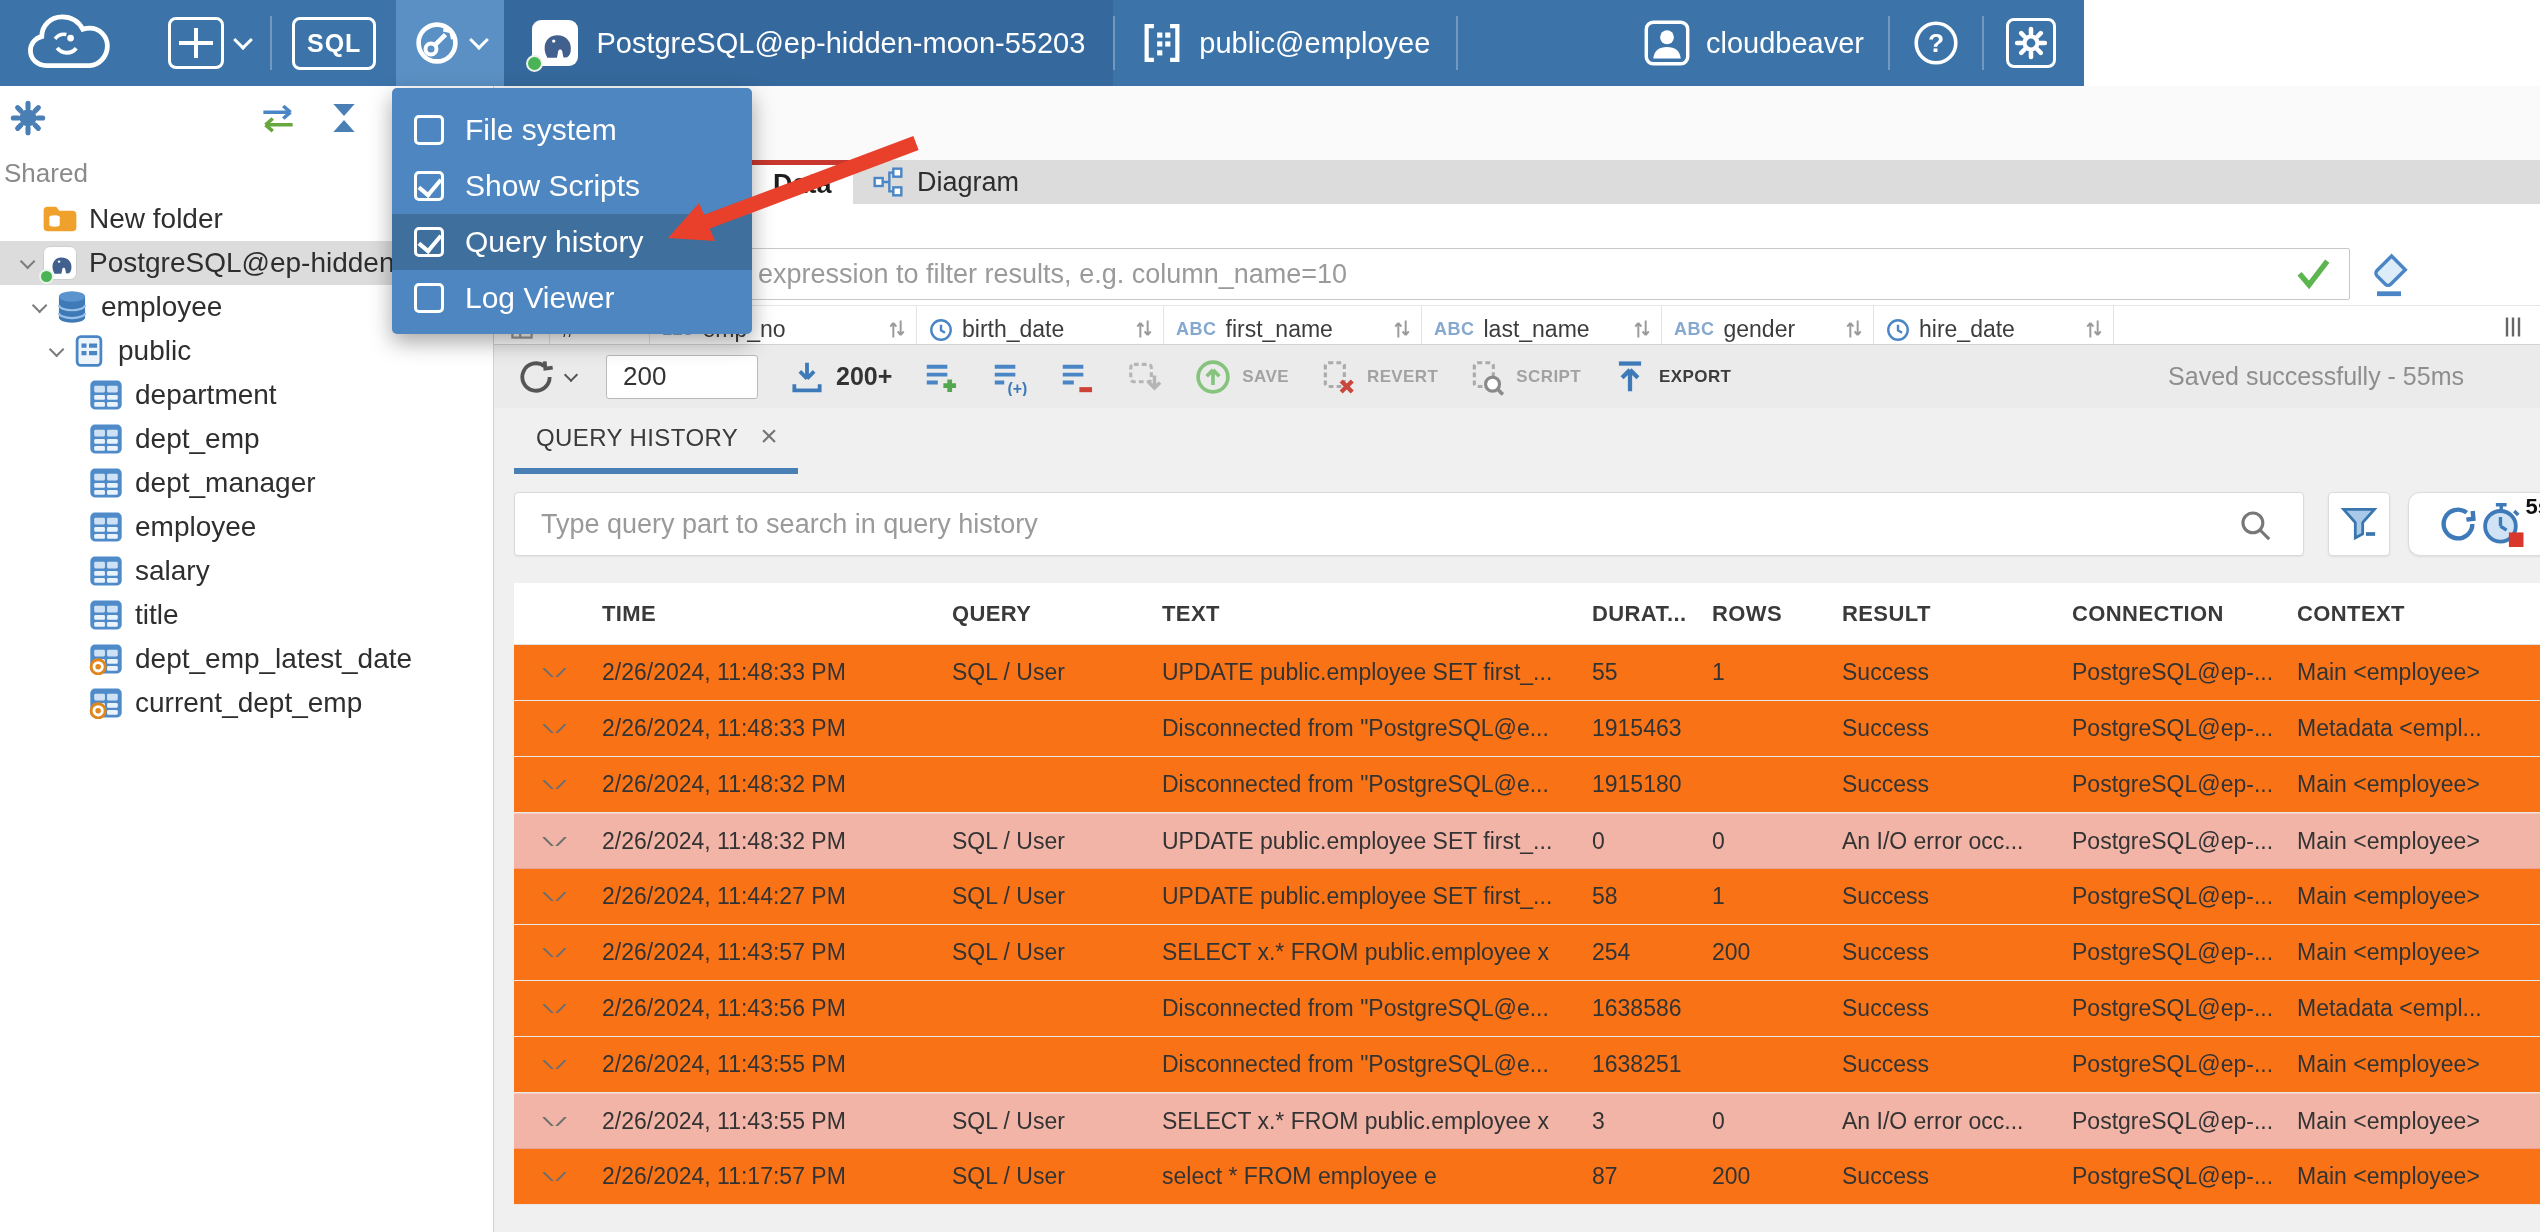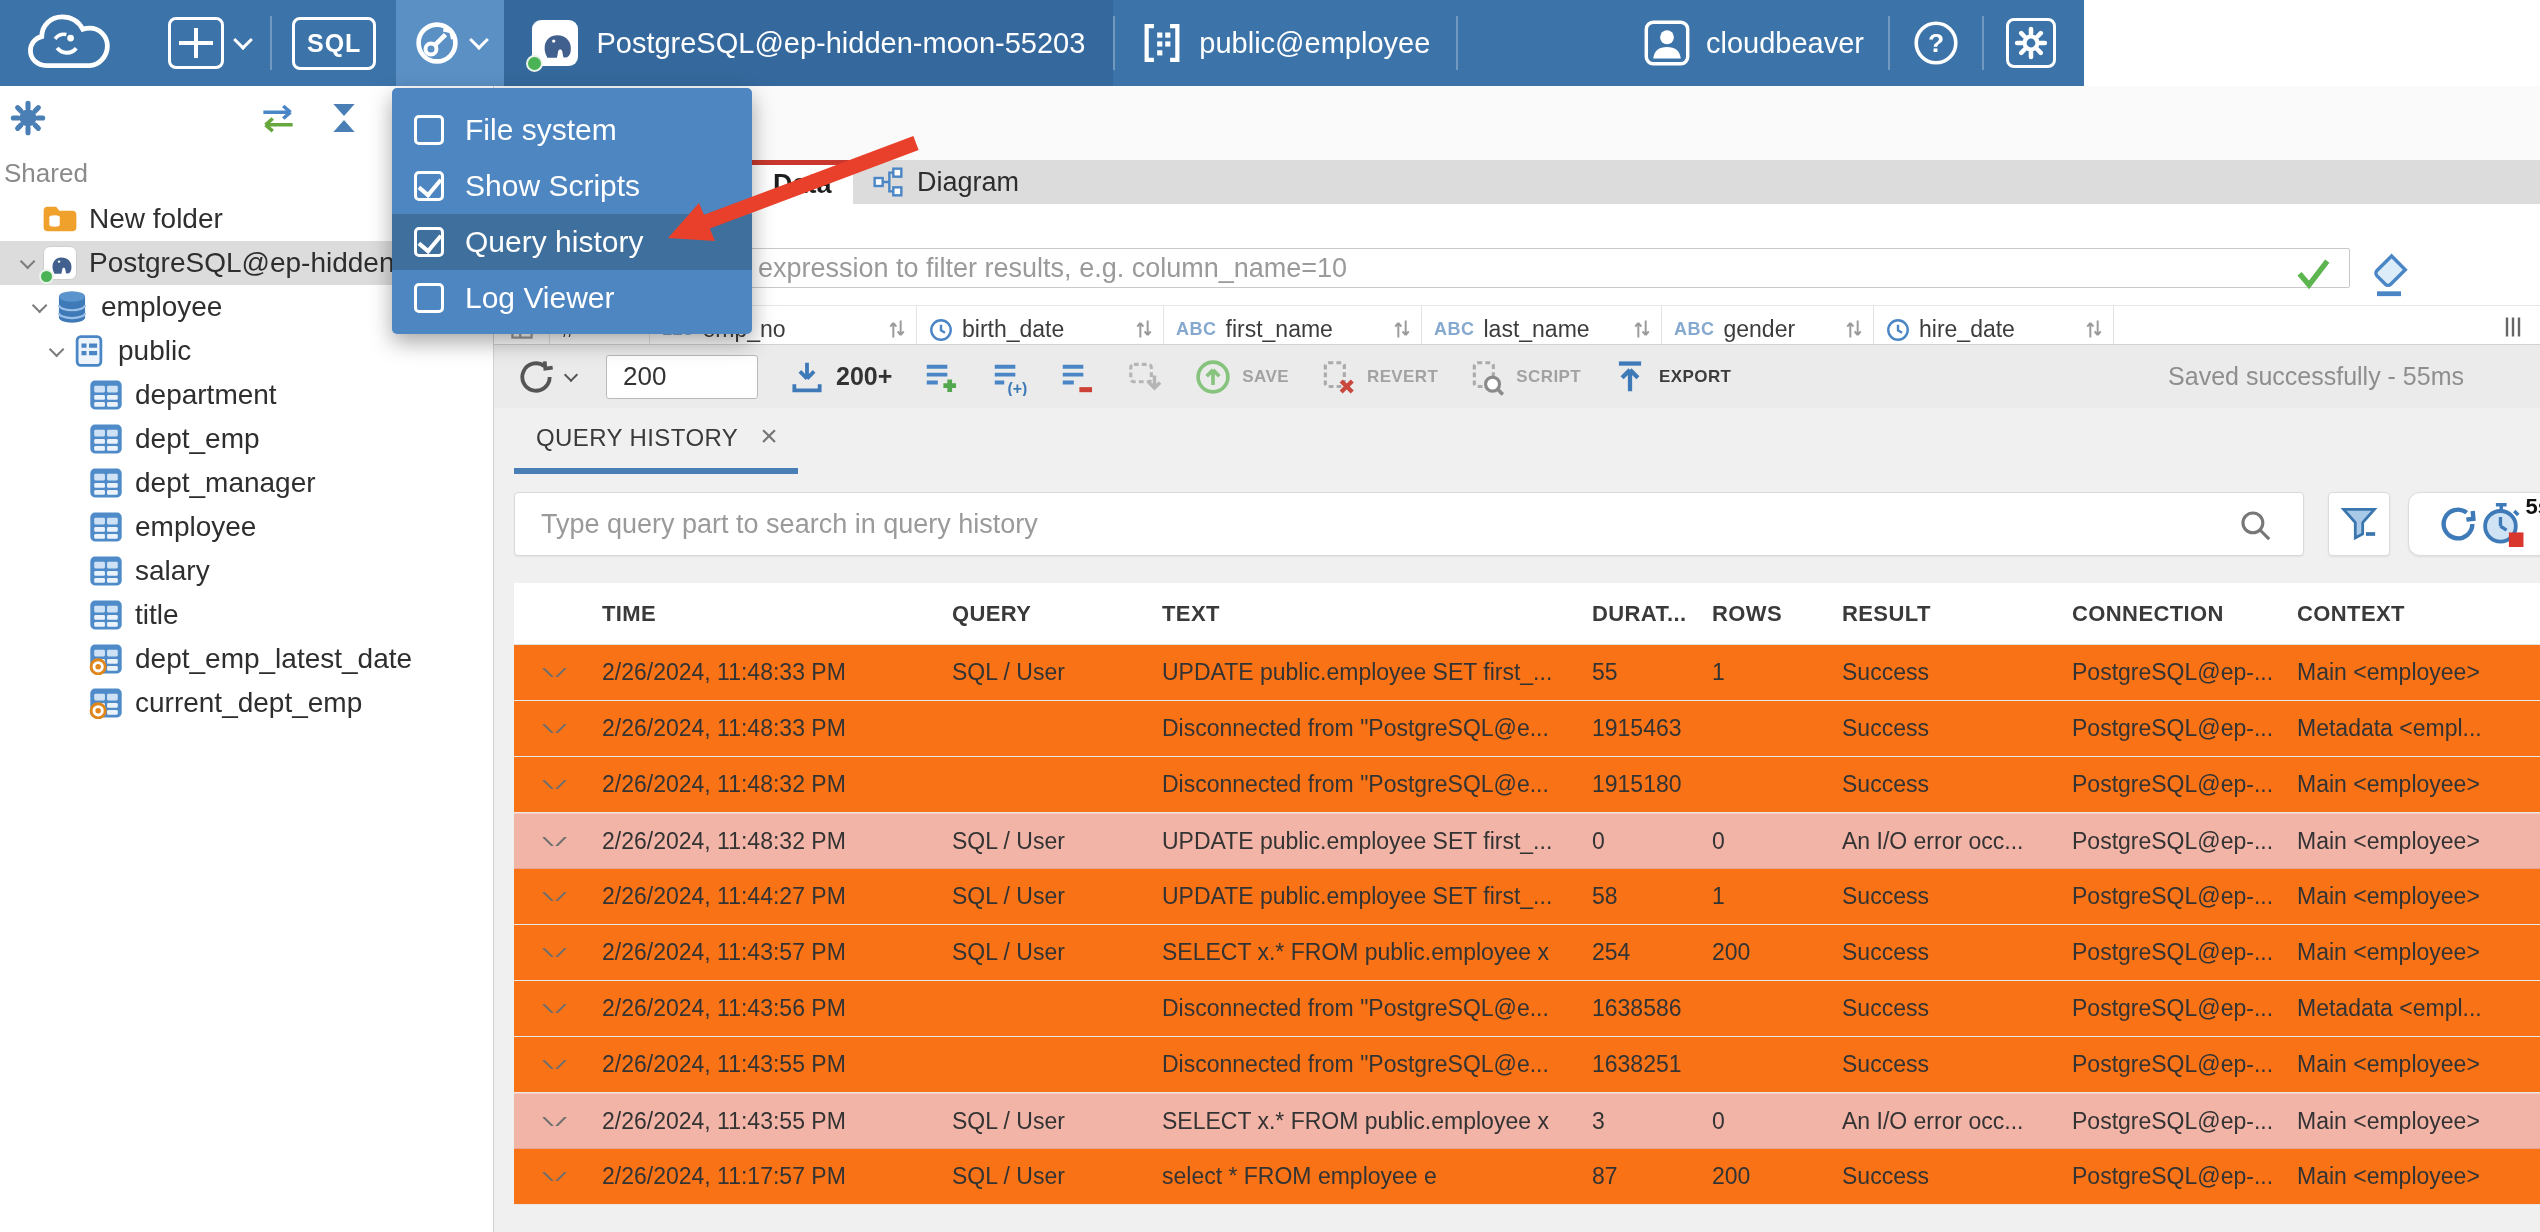--- a/index.html
+++ b/index.html
@@ -45,21 +45,21 @@
   .pgmini .pgdot{width:15px;height:15px;left:-5px;bottom:-5px}
 
   
   .main{position:absolute;left:494px;top:86px;right:0;bottom:0;background:#fafafa}
   .upper-band{position:absolute;left:0;right:0;top:0;height:74px;background:#fafafa}
   .tabstrip{position:absolute;left:0;right:0;top:74px;height:44px;background:#dcdcdc}
   .tab-data{position:absolute;left:258px;top:0;height:44px;background:#fff;border-top:5px solid #c8382e;padding:0 21px;display:flex;align-items:center;font-size:27px;font-weight:700;color:#1e1e1e}
   .tab-diagram{position:absolute;left:354px;top:0;height:44px;padding:0 24px;display:flex;align-items:center;gap:13px;font-size:27px;color:#2d2d2d}
   .white-gap{position:absolute;left:0;right:0;top:118px;height:39px;background:#fff}
   .filter-row{position:absolute;left:0;right:0;top:157px;height:62px;background:#fff}
-  .filter-input{position:absolute;left:241px;top:5px;width:1615px;height:40px;border:1px solid #c9c9c9;border-radius:2px;font-family:"Liberation Sans",sans-serif;font-size:27px;color:#444;padding:0 70px 0 22px;background:#fff}
+  .filter-input{position:absolute;left:241px;top:5px;width:1615px;height:52px;border:1px solid #c9c9c9;border-radius:2px;font-family:"Liberation Sans",sans-serif;font-size:27px;color:#444;padding:0 70px 0 22px;background:#fff}
   .filter-input::placeholder{color:#9a9a9a}
   .filter-check{position:absolute;left:1800px;top:11px}
   .eraser-btn{position:absolute;left:1872px;top:7px;background:none;border:none}
 
   
   .grid-sliver{position:absolute;left:0;right:0;top:219px;height:39px;background:#fff;border-top:1px solid #e6e6e6;display:flex;overflow:hidden}
   .sl-corner{width:56px;border-right:1px solid #e3e3e3;display:flex;align-items:flex-start;justify-content:center;padding-top:10px}
   .sl-cell{border-right:1px solid #e3e3e3;display:flex;align-items:flex-start;gap:9px;padding:10px 10px 0 12px;font-size:23px;color:#3c3c3c;overflow:hidden}
   .sl-cell .sl-name{flex:1}
   .tglyph{color:#85a8cf;font-size:18px;font-weight:700;letter-spacing:.5px;margin-top:3px}

